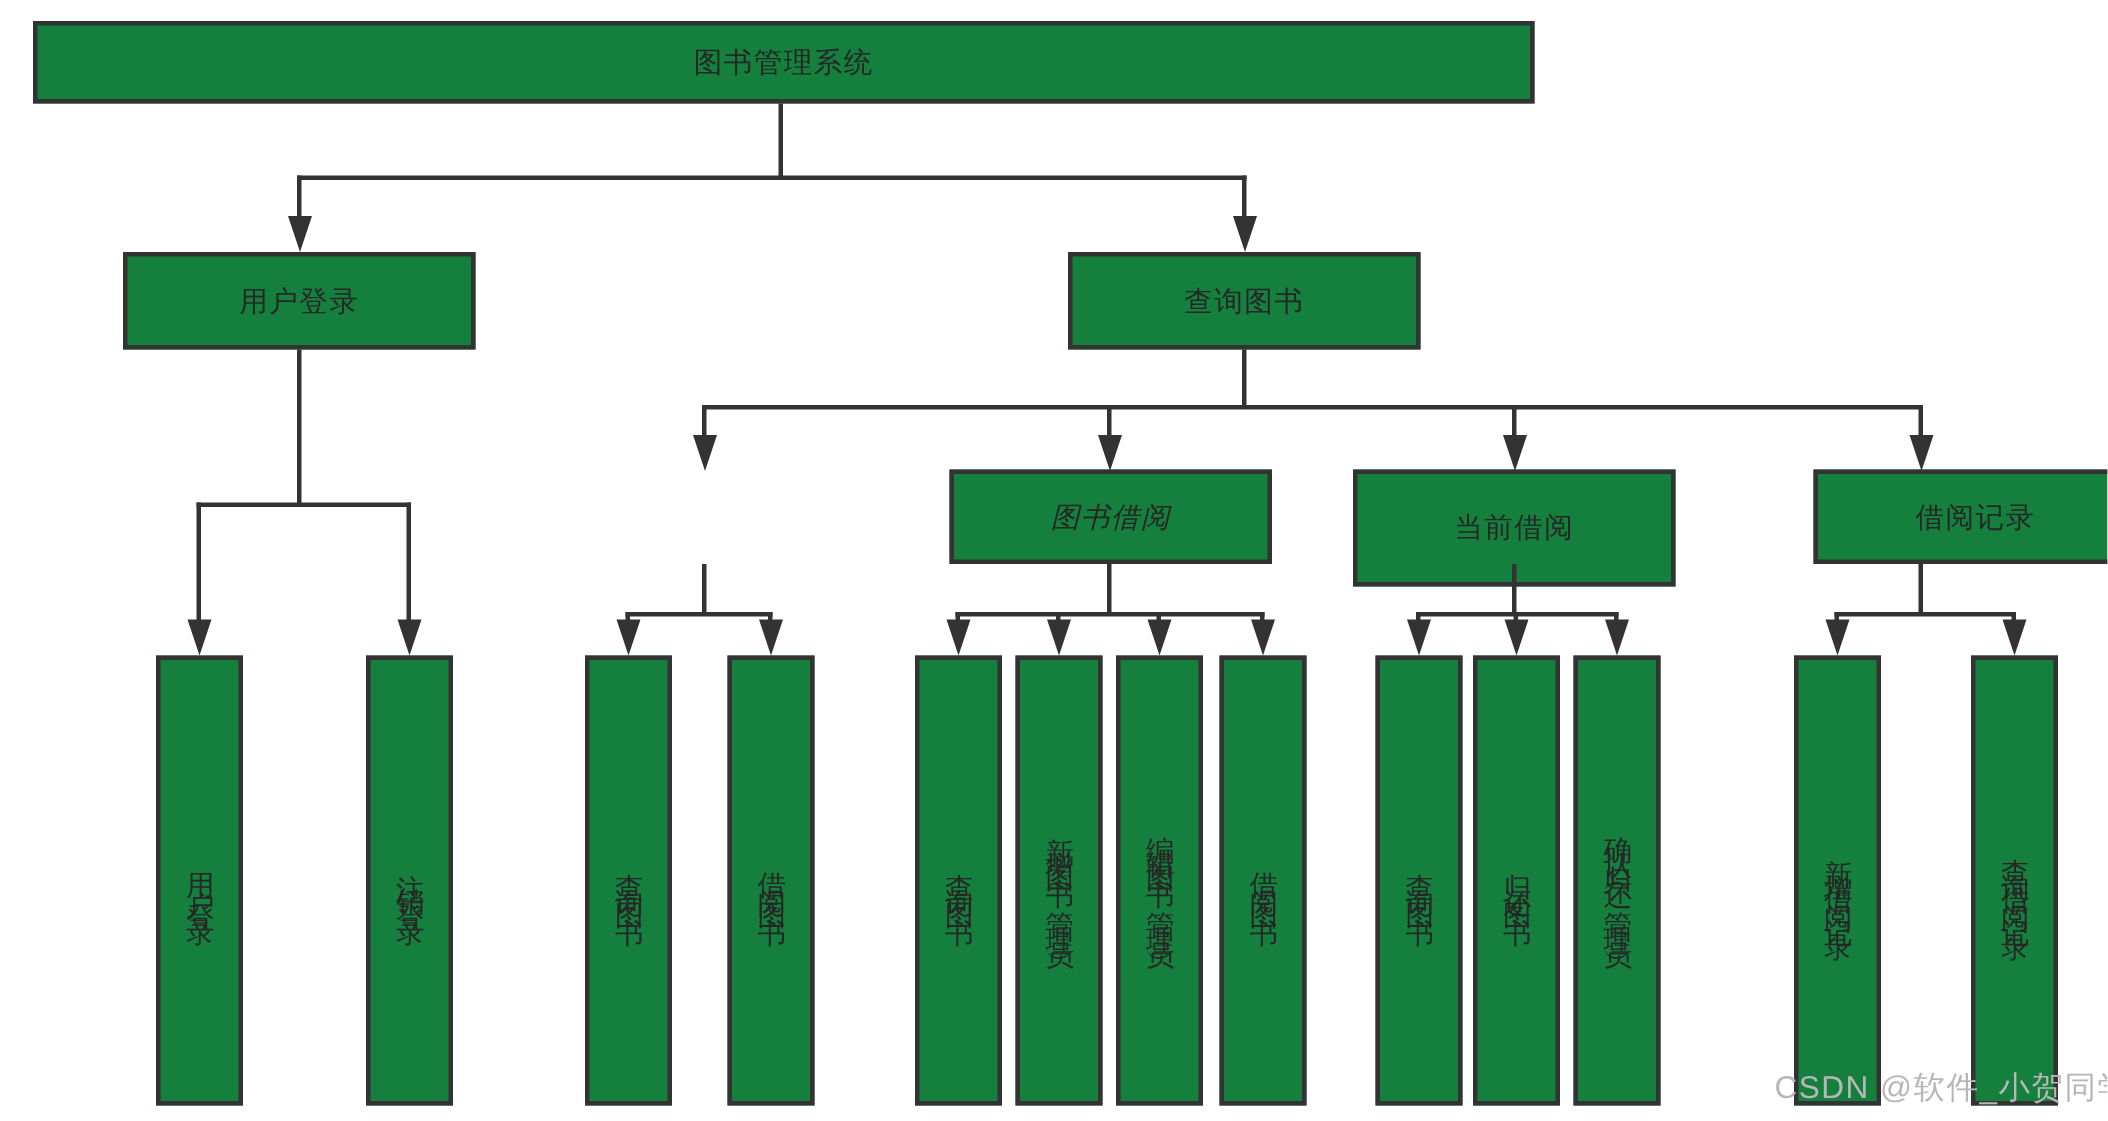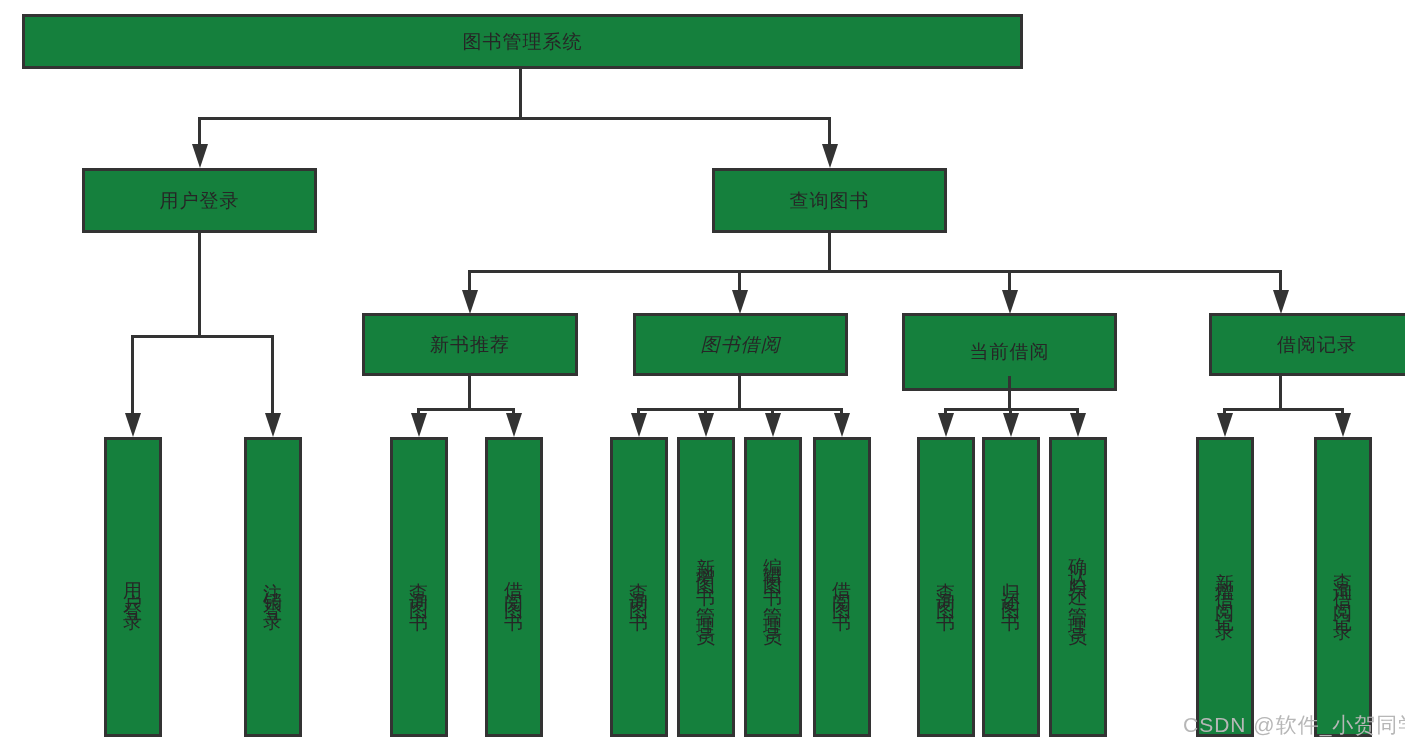--- a/index.html
+++ b/index.html
@@ -83,23 +83,20 @@
   <div class="line" style="left:468px; top:270px; width:814px; height:3px;"></div>
   <div class="line" style="left:468px; top:270px; width:3px; height:22px;"></div>
   <div class="line" style="left:738px; top:270px; width:3px; height:22px;"></div>
   <div class="line" style="left:1008px; top:270px; width:3px; height:22px;"></div>
   <div class="line" style="left:1279px; top:270px; width:3px; height:22px;"></div>
   <div class="arrow" style="left:462px; top:290px;"></div>
   <div class="arrow" style="left:732px; top:290px;"></div>
   <div class="arrow" style="left:1002px; top:290px;"></div>
   <div class="arrow" style="left:1273px; top:290px;"></div>
 
-  <div class="box" style="left:362px; top:313px; width:216px; height:63px;">
-    <span class="hlabel">新书推荐</span>
-  </div>
   <div class="box" style="left:633px; top:313px; width:215px; height:63px;font-style:italic;">
     <span class="hlabel">图书借阅</span>
   </div>
   <div class="box" style="left:902px; top:313px; width:215px; height:78px;">
     <span class="hlabel">当前借阅</span>
   </div>
   <div class="box" style="left:1173px; top:313px; width:216px; height:63px;margin-left:36px;">
     <span class="hlabel">借阅记录</span>
   </div>
 

